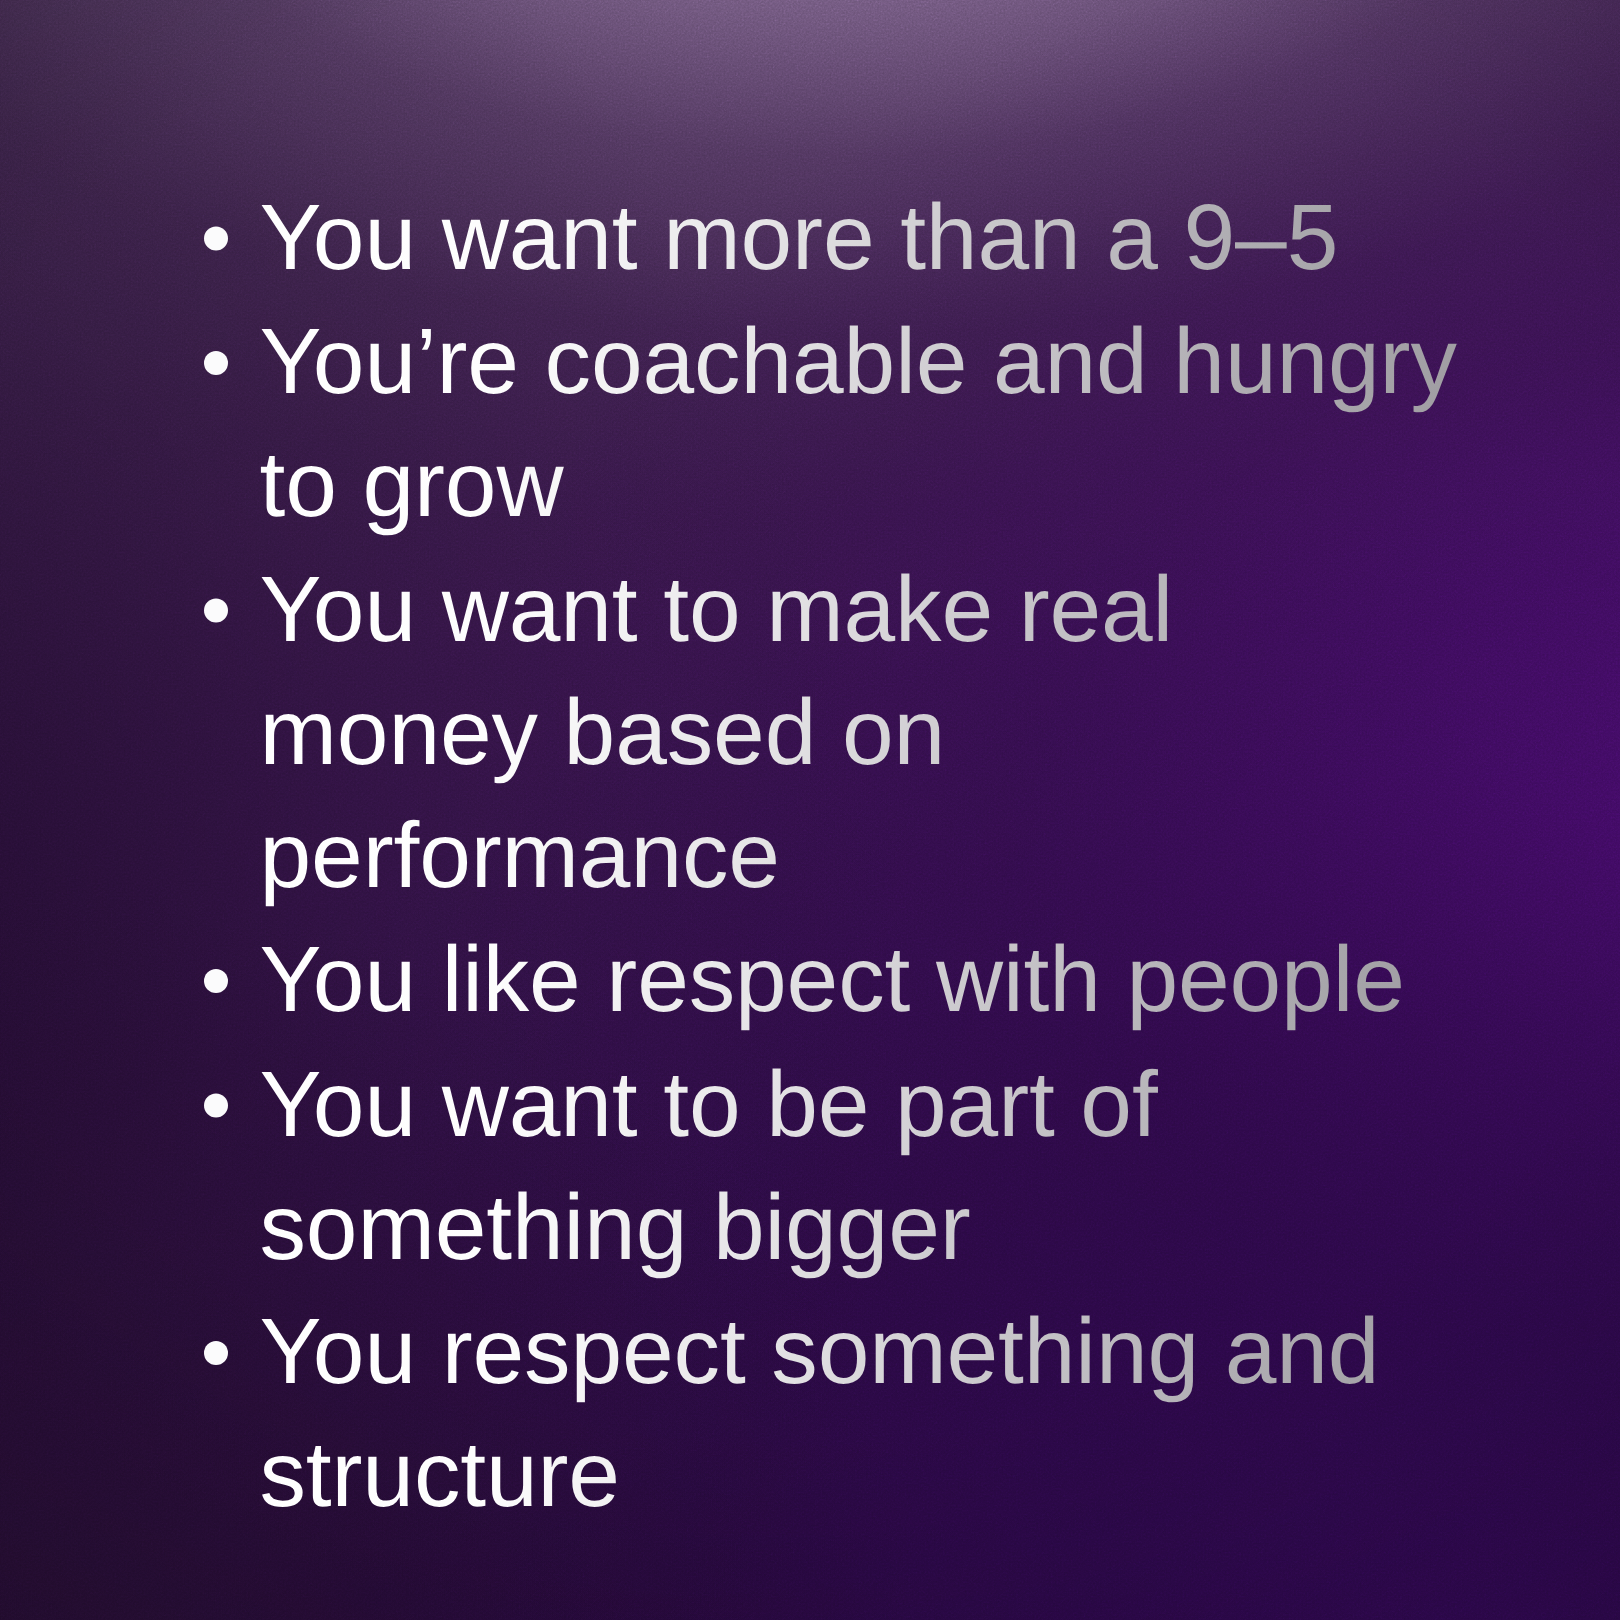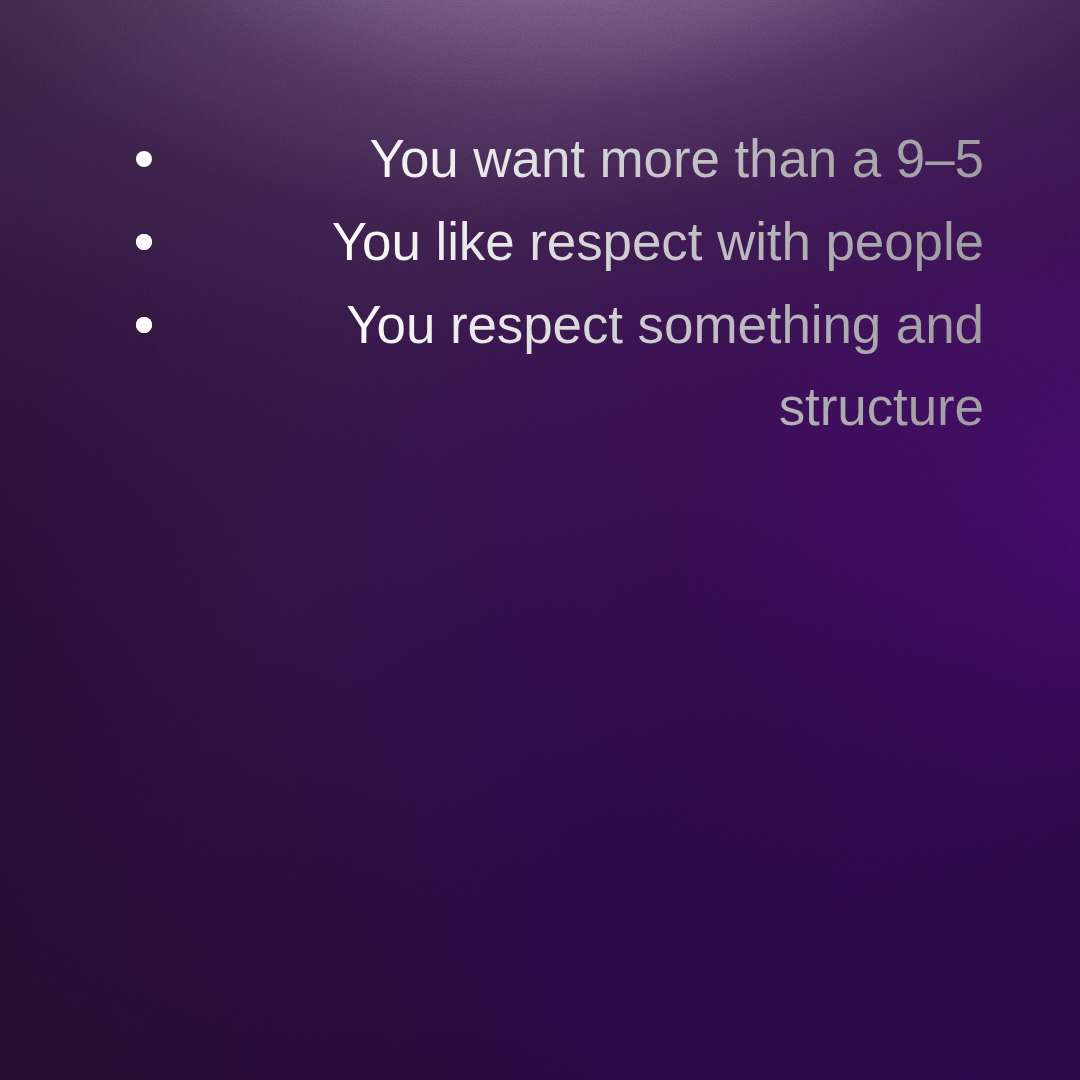--- a/index.html
+++ b/index.html
@@ -117,41 +117,40 @@
     margin: 0;
     padding: 0;
     list-style: none;
     z-index: 5;
   }
 
   .bullet-item {
     position: relative;
     padding-left: 47px;
     margin: 0 0 1px 0;
-    font-size: 53px;
+    font-size: 62px;
     line-height: 82px;
     font-weight: 400;
     letter-spacing: -0.1px;
     white-space: normal;
 
     
     background-image: linear-gradient(96deg,
         #ffffff 0%,
         #fdfdfd 24%,
         #e6e5e7 44%,
         #c9c7cb 62%,
         #b2b0b5 78%,
         #a4a2a7 92%,
         #9e9ca1 100%);
     -webkit-background-clip: text;
     background-clip: text;
     color: transparent;
     -webkit-text-fill-color: transparent;
     text-shadow: none;
-    text-align: right;
   }
 
   
   @supports not ((-webkit-background-clip: text) or (background-clip: text)) {
     .bullet-item { color: #ededee; -webkit-text-fill-color: #ededee; }
   }
 
   .bullet-marker {
     position: absolute;
     left: 10px;
@@ -187,30 +186,36 @@
 
   <ul id="bullet-list">
 
     <li class="bullet-item">
       <span class="bullet-marker"></span>
       <span class="bullet-text">You want more than a 9–5</span>
     </li>
 
     <li class="bullet-item">
       <span class="bullet-marker"></span>
-    </li>
-
+      <span class="bullet-text">You’re coachable and hungry to grow</span>
+    </li>
+
+    <li class="bullet-item">
+      <span class="bullet-marker"></span>
+      <span class="bullet-text">You want to make real money based on performance</span>
+    </li>
 
     <li class="bullet-item">
       <span class="bullet-marker"></span>
       <span class="bullet-text">You like respect with people</span>
     </li>
 
     <li class="bullet-item">
       <span class="bullet-marker"></span>
+      <span class="bullet-text">You want to be part of something bigger</span>
     </li>
 
     <li class="bullet-item">
       <span class="bullet-marker"></span>
       <span class="bullet-text">You respect something and structure</span>
     </li>
 
   </ul>
 </div>
 

